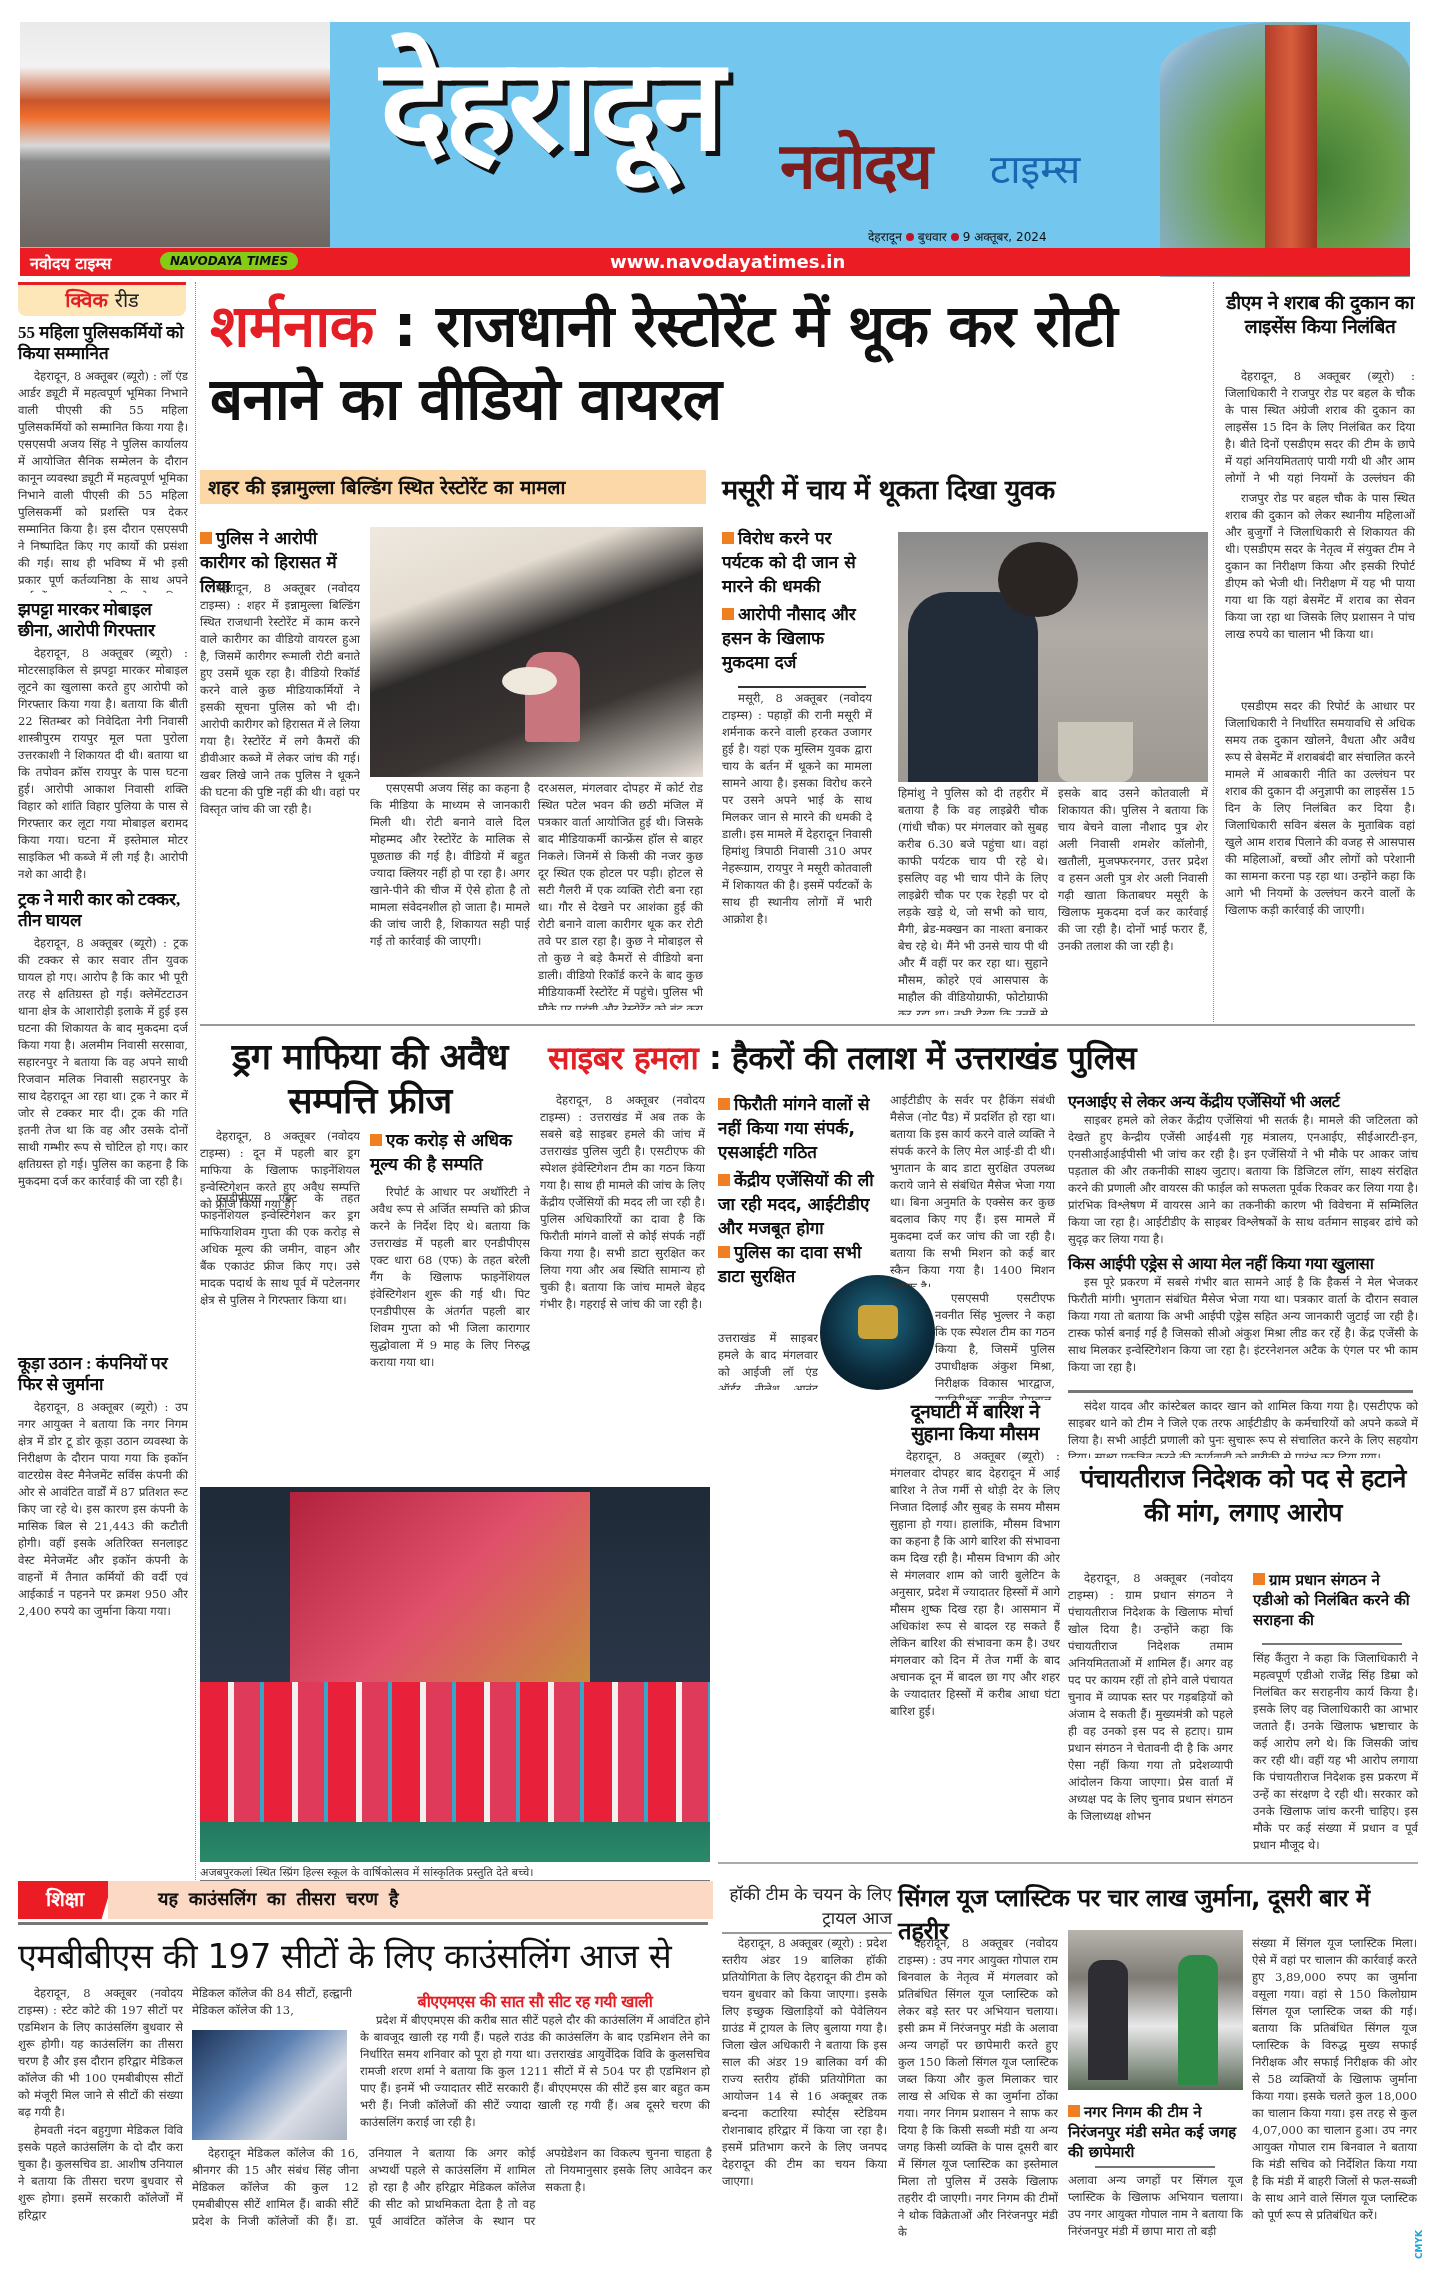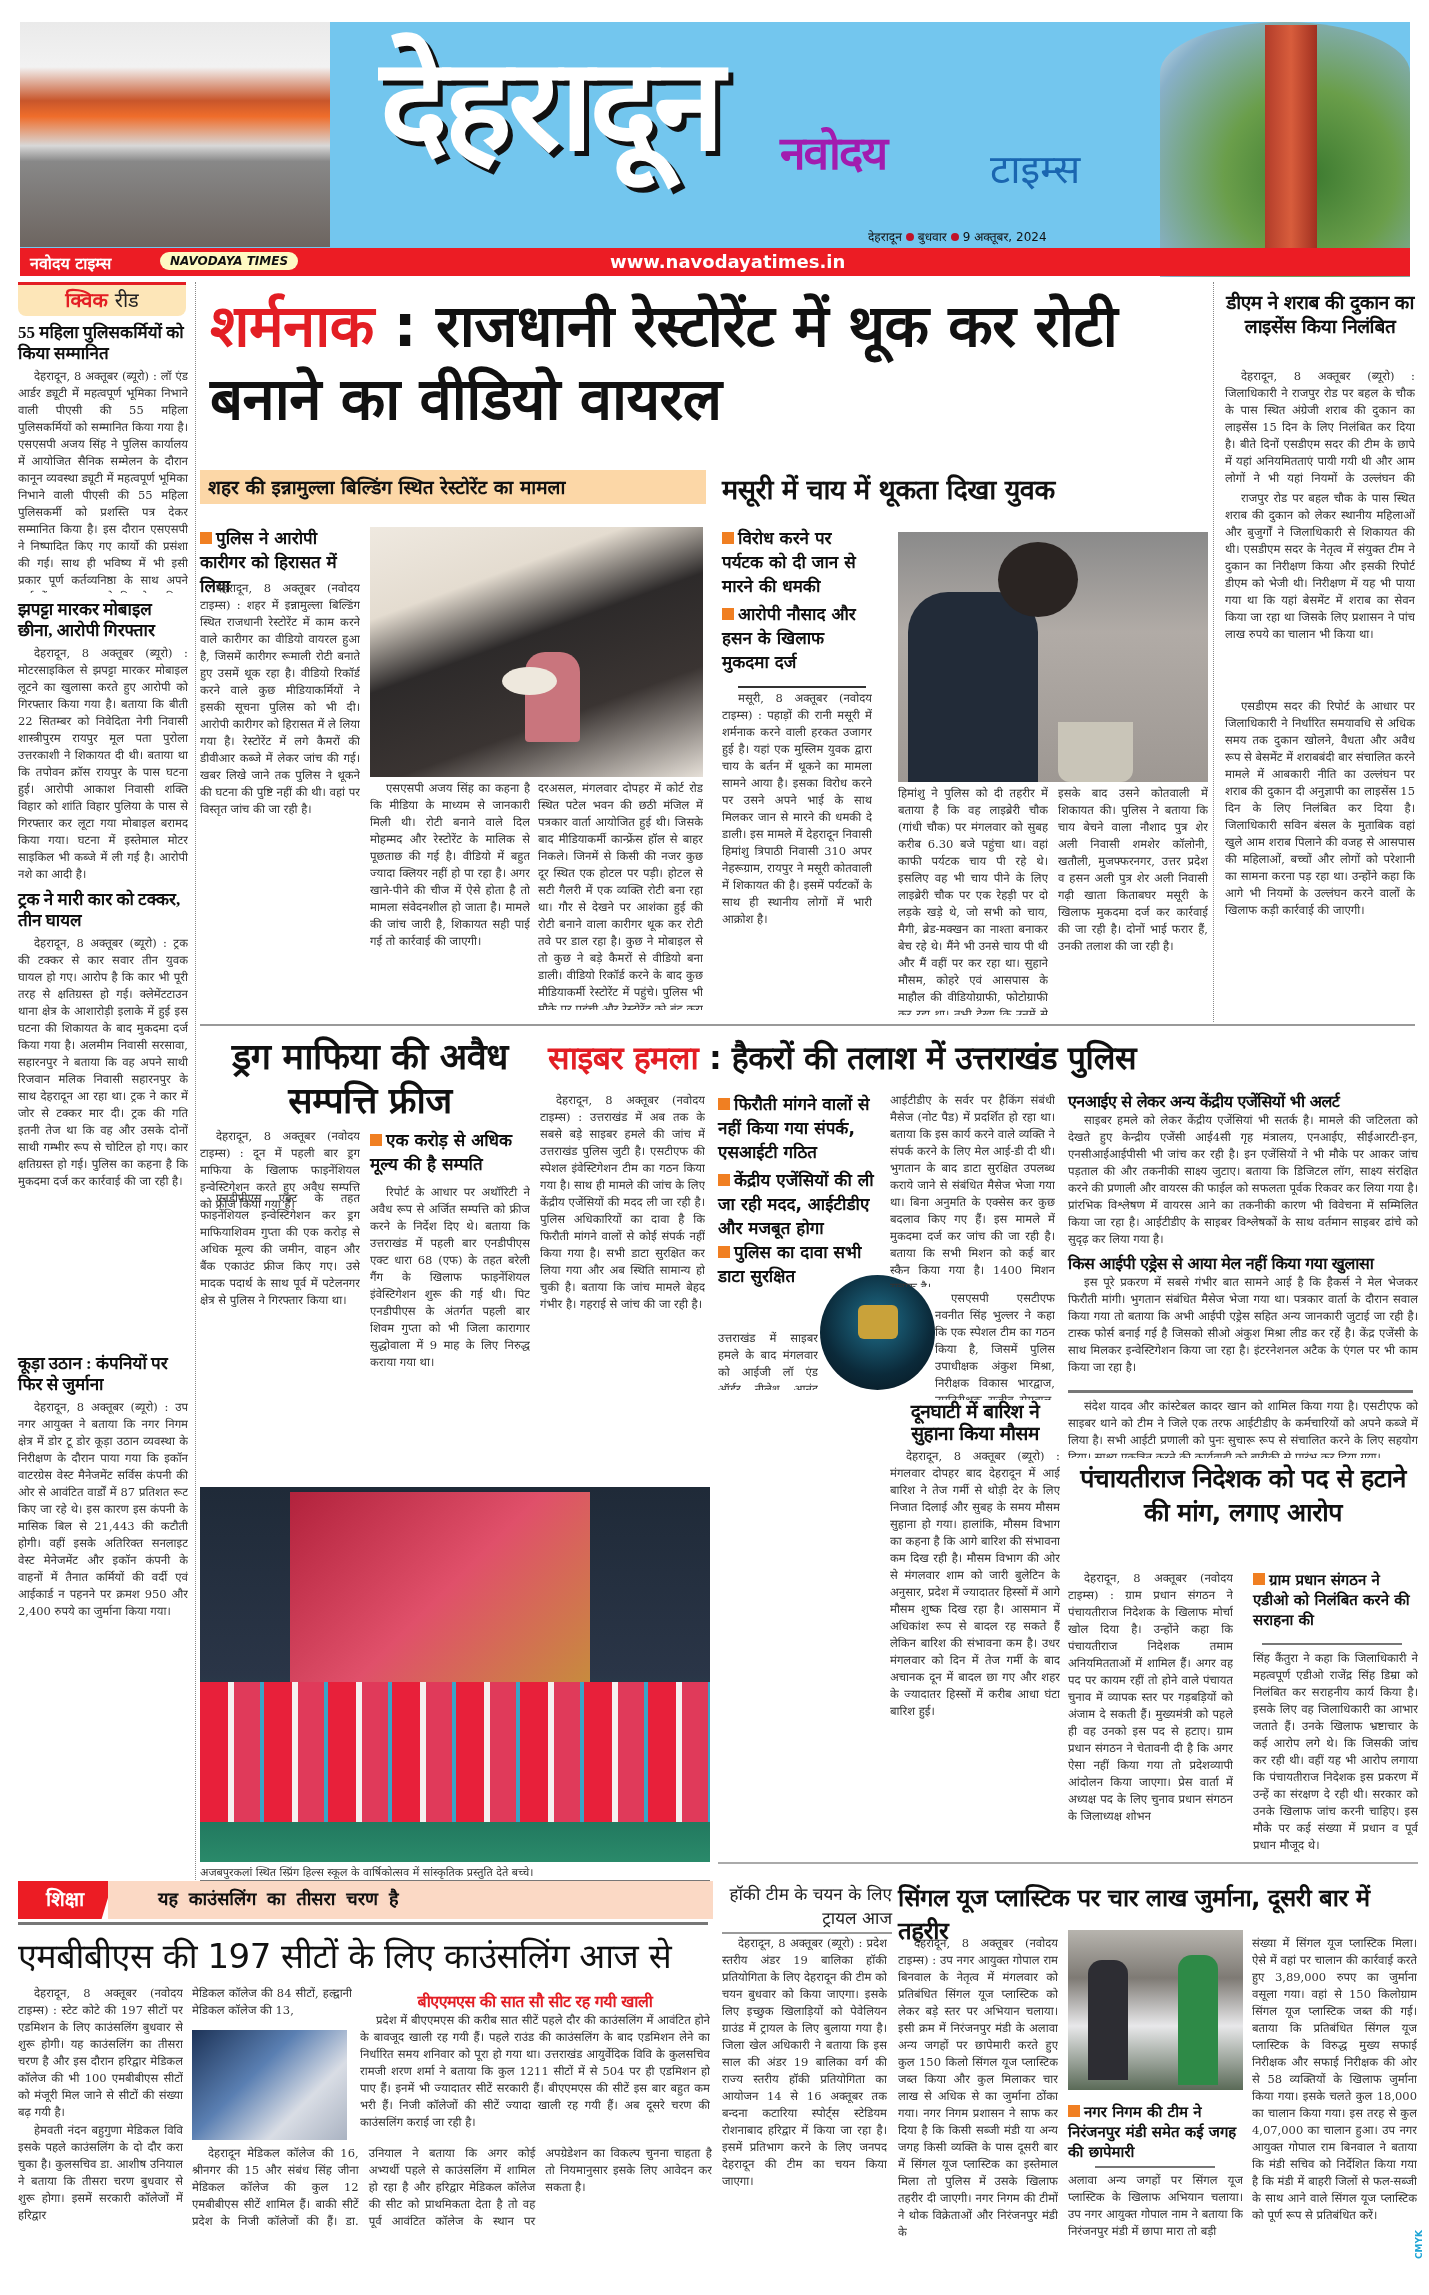--- a/index.html
+++ b/index.html
@@ -10,27 +10,27 @@
 .red{color:#e31e24;}
 .bullet{font-family:"DejaVu Sans",sans-serif;font-weight:bold;font-size:17px;line-height:24px;color:#111;}
 .bullet:before{content:"";display:inline-block;width:12px;height:12px;background:#f07f22;margin-right:4px;vertical-align:0px;}
 .rule{position:absolute;background:#777;height:3px;}
 .vdots{position:absolute;border-left:1px dotted #888;}
 .photo{position:absolute;overflow:hidden;}
 
 #masthead{left:20px;top:22px;width:1390px;height:230px;background:#73c6ee;}
 #redbar{left:20px;top:248px;width:1390px;height:28px;background:#ec1c24;}
 #logo-main{left:380px;top:30px;font-family:"DejaVu Sans",sans-serif;font-weight:bold;font-size:128px;color:#fff;text-shadow:5px 5px 0 #111;letter-spacing:-4px;line-height:150px;}
-#logo-navodaya{left:780px;top:120px;font-family:"DejaVu Sans",sans-serif;font-weight:bold;font-size:46px;color:#a21caf;letter-spacing:-2px;}
+#logo-navodaya{left:780px;top:120px;font-family:"DejaVu Sans",sans-serif;font-weight:bold;font-size:64px;color:#7f1d1d;letter-spacing:-2px;}
 #logo-times{left:990px;top:140px;font-family:"DejaVu Sans",sans-serif;font-size:40px;color:#1a66b0;}
 #dateline{left:868px;top:228px;font-family:"DejaVu Sans",sans-serif;font-size:12px;color:#111;}
 .dot{display:inline-block;width:8px;height:8px;border-radius:50%;background:#c0132a;margin:0 4px;}
 #url{left:610px;top:251px;font-family:"DejaVu Sans",sans-serif;font-weight:bold;font-size:18px;color:#fff;}
 #brand-red{left:30px;top:252px;font-family:"DejaVu Sans",sans-serif;font-weight:bold;font-size:16px;color:#fff;}
-#brand-pill{left:160px;top:252px;background:#fef9c3;border-radius:10px;padding:2px 10px;font-family:"DejaVu Sans",sans-serif;font-weight:bold;font-style:italic;font-size:12px;color:#111;}
+#brand-pill{left:160px;top:252px;background:#84cc16;border-radius:10px;padding:2px 10px;font-family:"DejaVu Sans",sans-serif;font-weight:bold;font-style:italic;font-size:12px;color:#111;}
 .img-left{left:20px;top:22px;width:310px;height:225px;background:linear-gradient(180deg,#eaeaea 0%,#f2f2f2 20%,#c8562b 35%,#ef6d2b 42%,#d8d8d8 55%,#888 62%,#6d6560 100%);}
 .img-right{left:1160px;top:22px;width:250px;height:255px;border-radius:50% 50% 0 0/20% 20% 0 0;background:radial-gradient(circle at 60% 60%,#3c7a30 0%,#6a9e4a 40%,#88b0c8 80%,#cfe7f7 100%);}
 .tower{left:1265px;top:25px;width:52px;height:250px;background:linear-gradient(90deg,#b23d2a,#d85d3c,#a03020);}
 
 #qr-banner{left:18px;top:282px;width:168px;height:34px;background:#fde6b8;border-top:3px solid #e31e24;border-radius:0 0 8px 8px;text-align:center;font-family:"DejaVu Sans",sans-serif;font-size:20px;font-weight:bold;line-height:30px;}
 .qr-h{font-family:Liberation Serif, serif;font-weight:bold;font-size:17px;line-height:21px;color:#111;}
 .tag-box{position:absolute;background:#fcd7a7;font-family:"DejaVu Sans",sans-serif;font-weight:bold;font-size:19px;color:#111;padding:4px 8px;}
 .edu-red{left:18px;top:1881px;width:95px;height:38px;background:#ec1c24;clip-path:polygon(0 0,100% 0,88% 100%,0 100%);color:#fff;font-family:"DejaVu Sans",sans-serif;font-weight:bold;font-size:20px;line-height:36px;padding-left:28px;}
 .edu-pink{left:108px;top:1881px;width:605px;height:38px;background:#fbd9c5;font-family:Liberation Mono, monospace;font-weight:bold;font-size:18px;line-height:38px;padding-left:50px;color:#111;}
 .caption{font-family:"DejaVu Serif",serif;font-size:11px;color:#333;}

